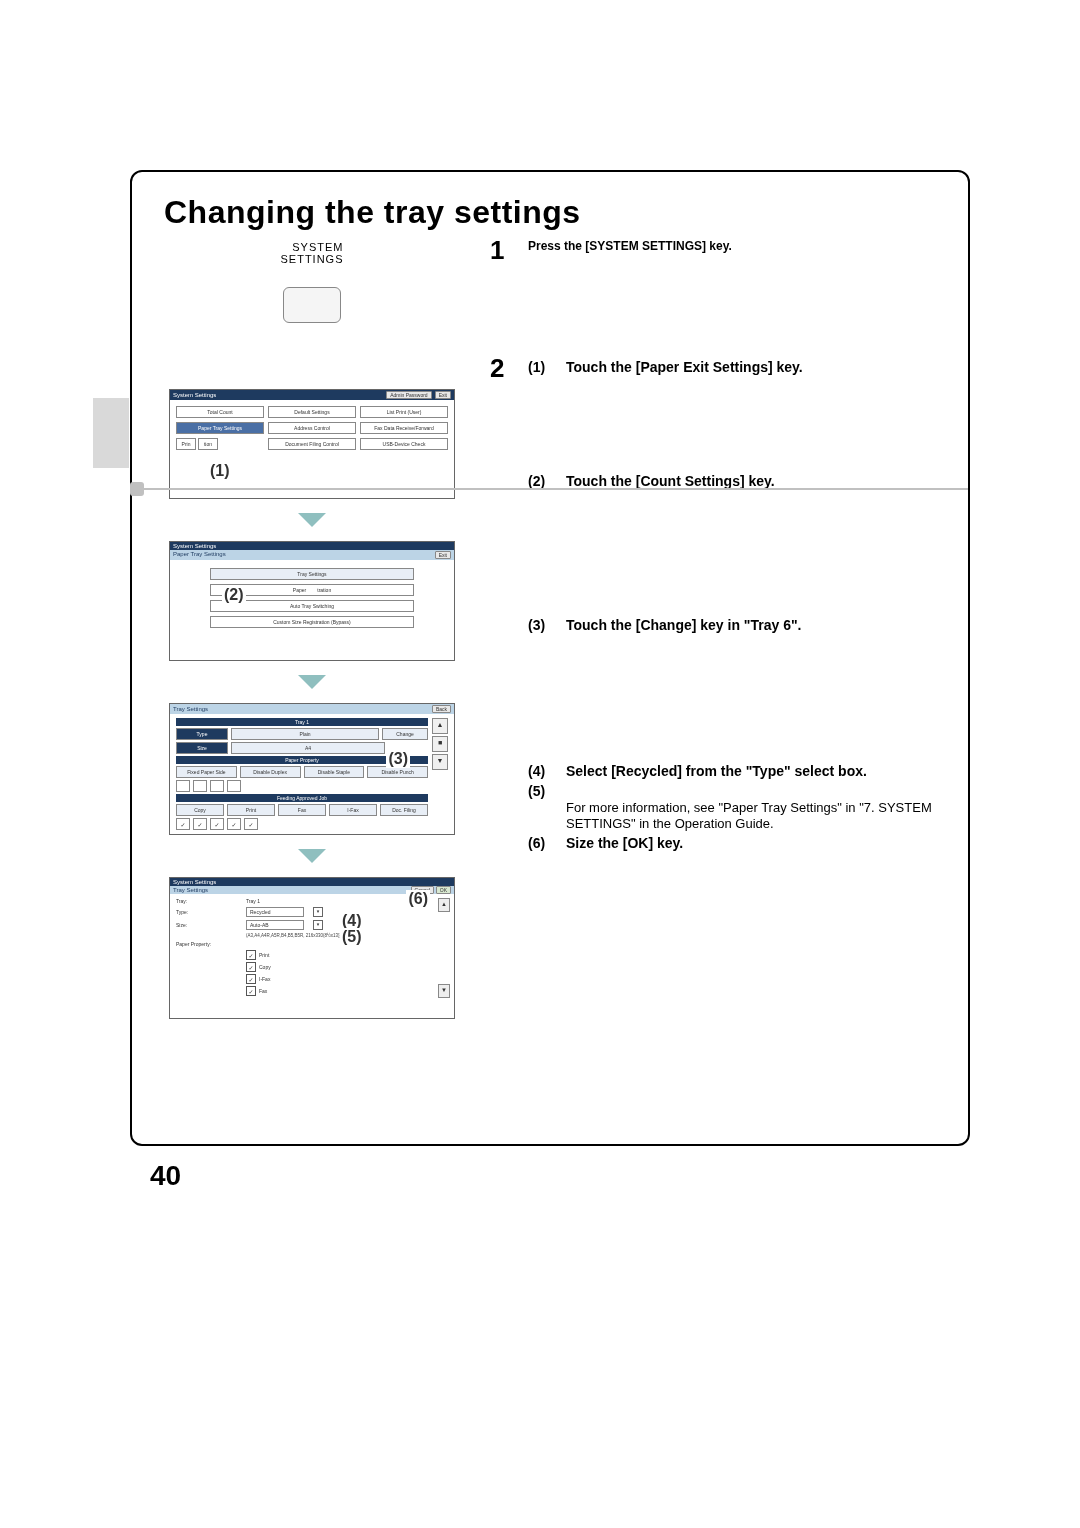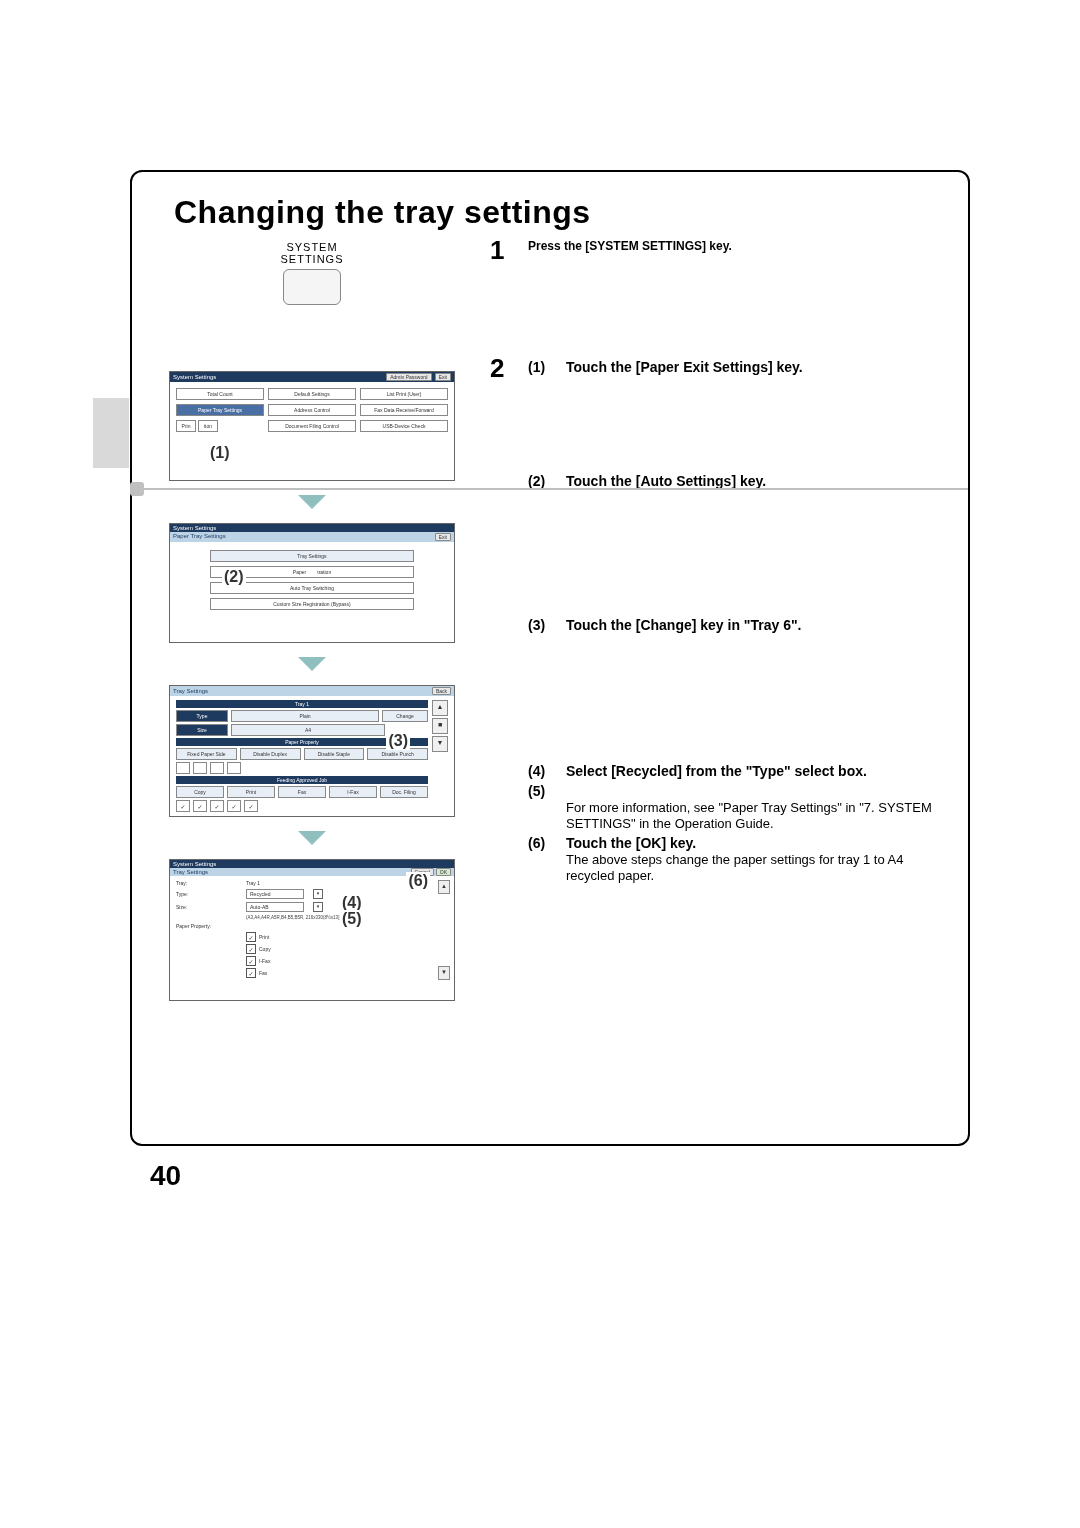--- a/index.html
+++ b/index.html
@@ -28,21 +28,21 @@
   .outer-frame {
     border: 2px solid #000;
     border-radius: 12px;
     padding: 22px 30px 30px 30px;
     min-height: 920px;
     position: relative;
   }
   .title {
     font-size: 32px;
     font-weight: bold;
-    margin: 0 0 6px 12px;
+    margin: 0 0 6px 2px;
     letter-spacing: 0.5px;
   }
   .intro {
     font-size: 14px;
     margin: 0 0 20px 0;
   }
   .columns {
     display: flex;
     gap: 28px;
   }
@@ -111,24 +111,24 @@
 
   
   .sys-key {
     display: flex;
     flex-direction: column;
     align-items: center;
     margin-top: 4px;
   }
   .sys-key-label {
     font-size: 11px;
-    text-align: center;
+    text-align: right;
     letter-spacing: 1px;
     line-height: 1.1;
-    margin-bottom: 4px;
+    margin-bottom: 22px;
   }
   .sys-key-btn {
     width: 56px;
     height: 34px;
     border: 1.5px solid #888;
     border-radius: 6px;
     background: #f5f5f5;
   }
 
   .arrow-down {
@@ -489,21 +489,21 @@
           <div style="flex:1">
             <div class="sub">
               <span class="paren">(1)</span>
               <span class="txt"><span class="bold">Touch the [Paper Exit Settings] key.</span></span>
             </div>
 
             <div class="spacer-lg"></div>
 
             <div class="sub">
               <span class="paren">(2)</span>
-              <span class="txt"><span class="bold">Touch the [Auto Settings] key.</span></span>
+              <span class="txt"><span class="bold">Touch the [Count Settings] key.</span></span>
             </div>
 
             <div style="height:120px"></div>
 
             <div class="sub">
               <span class="paren">(3)</span>
               <span class="txt"><span class="bold">Touch the [Change] key in "Tray 6".</span></span>
             </div>
 
             <div style="height:122px"></div>
@@ -515,22 +515,21 @@
             <div class="sub">
               <span class="paren">(5)</span>
               <span class="txt">
                 <br>
                 <span class="plain">For more information, see "Paper Tray Settings" in "7. SYSTEM SETTINGS" in the Operation Guide.</span>
               </span>
             </div>
             <div class="sub">
               <span class="paren">(6)</span>
               <span class="txt">
-                <span class="bold">Touch the [OK] key.</span><br>
-                <span class="plain">The above steps change the paper settings for tray 1 to A4 recycled paper.</span>
+                <span class="bold">Size the [OK] key.</span><br>
               </span>
             </div>
           </div>
         </div>
 
       </div>
     </div>
 
     <div class="hr-line"></div>
     <div class="hr-knob"></div>

